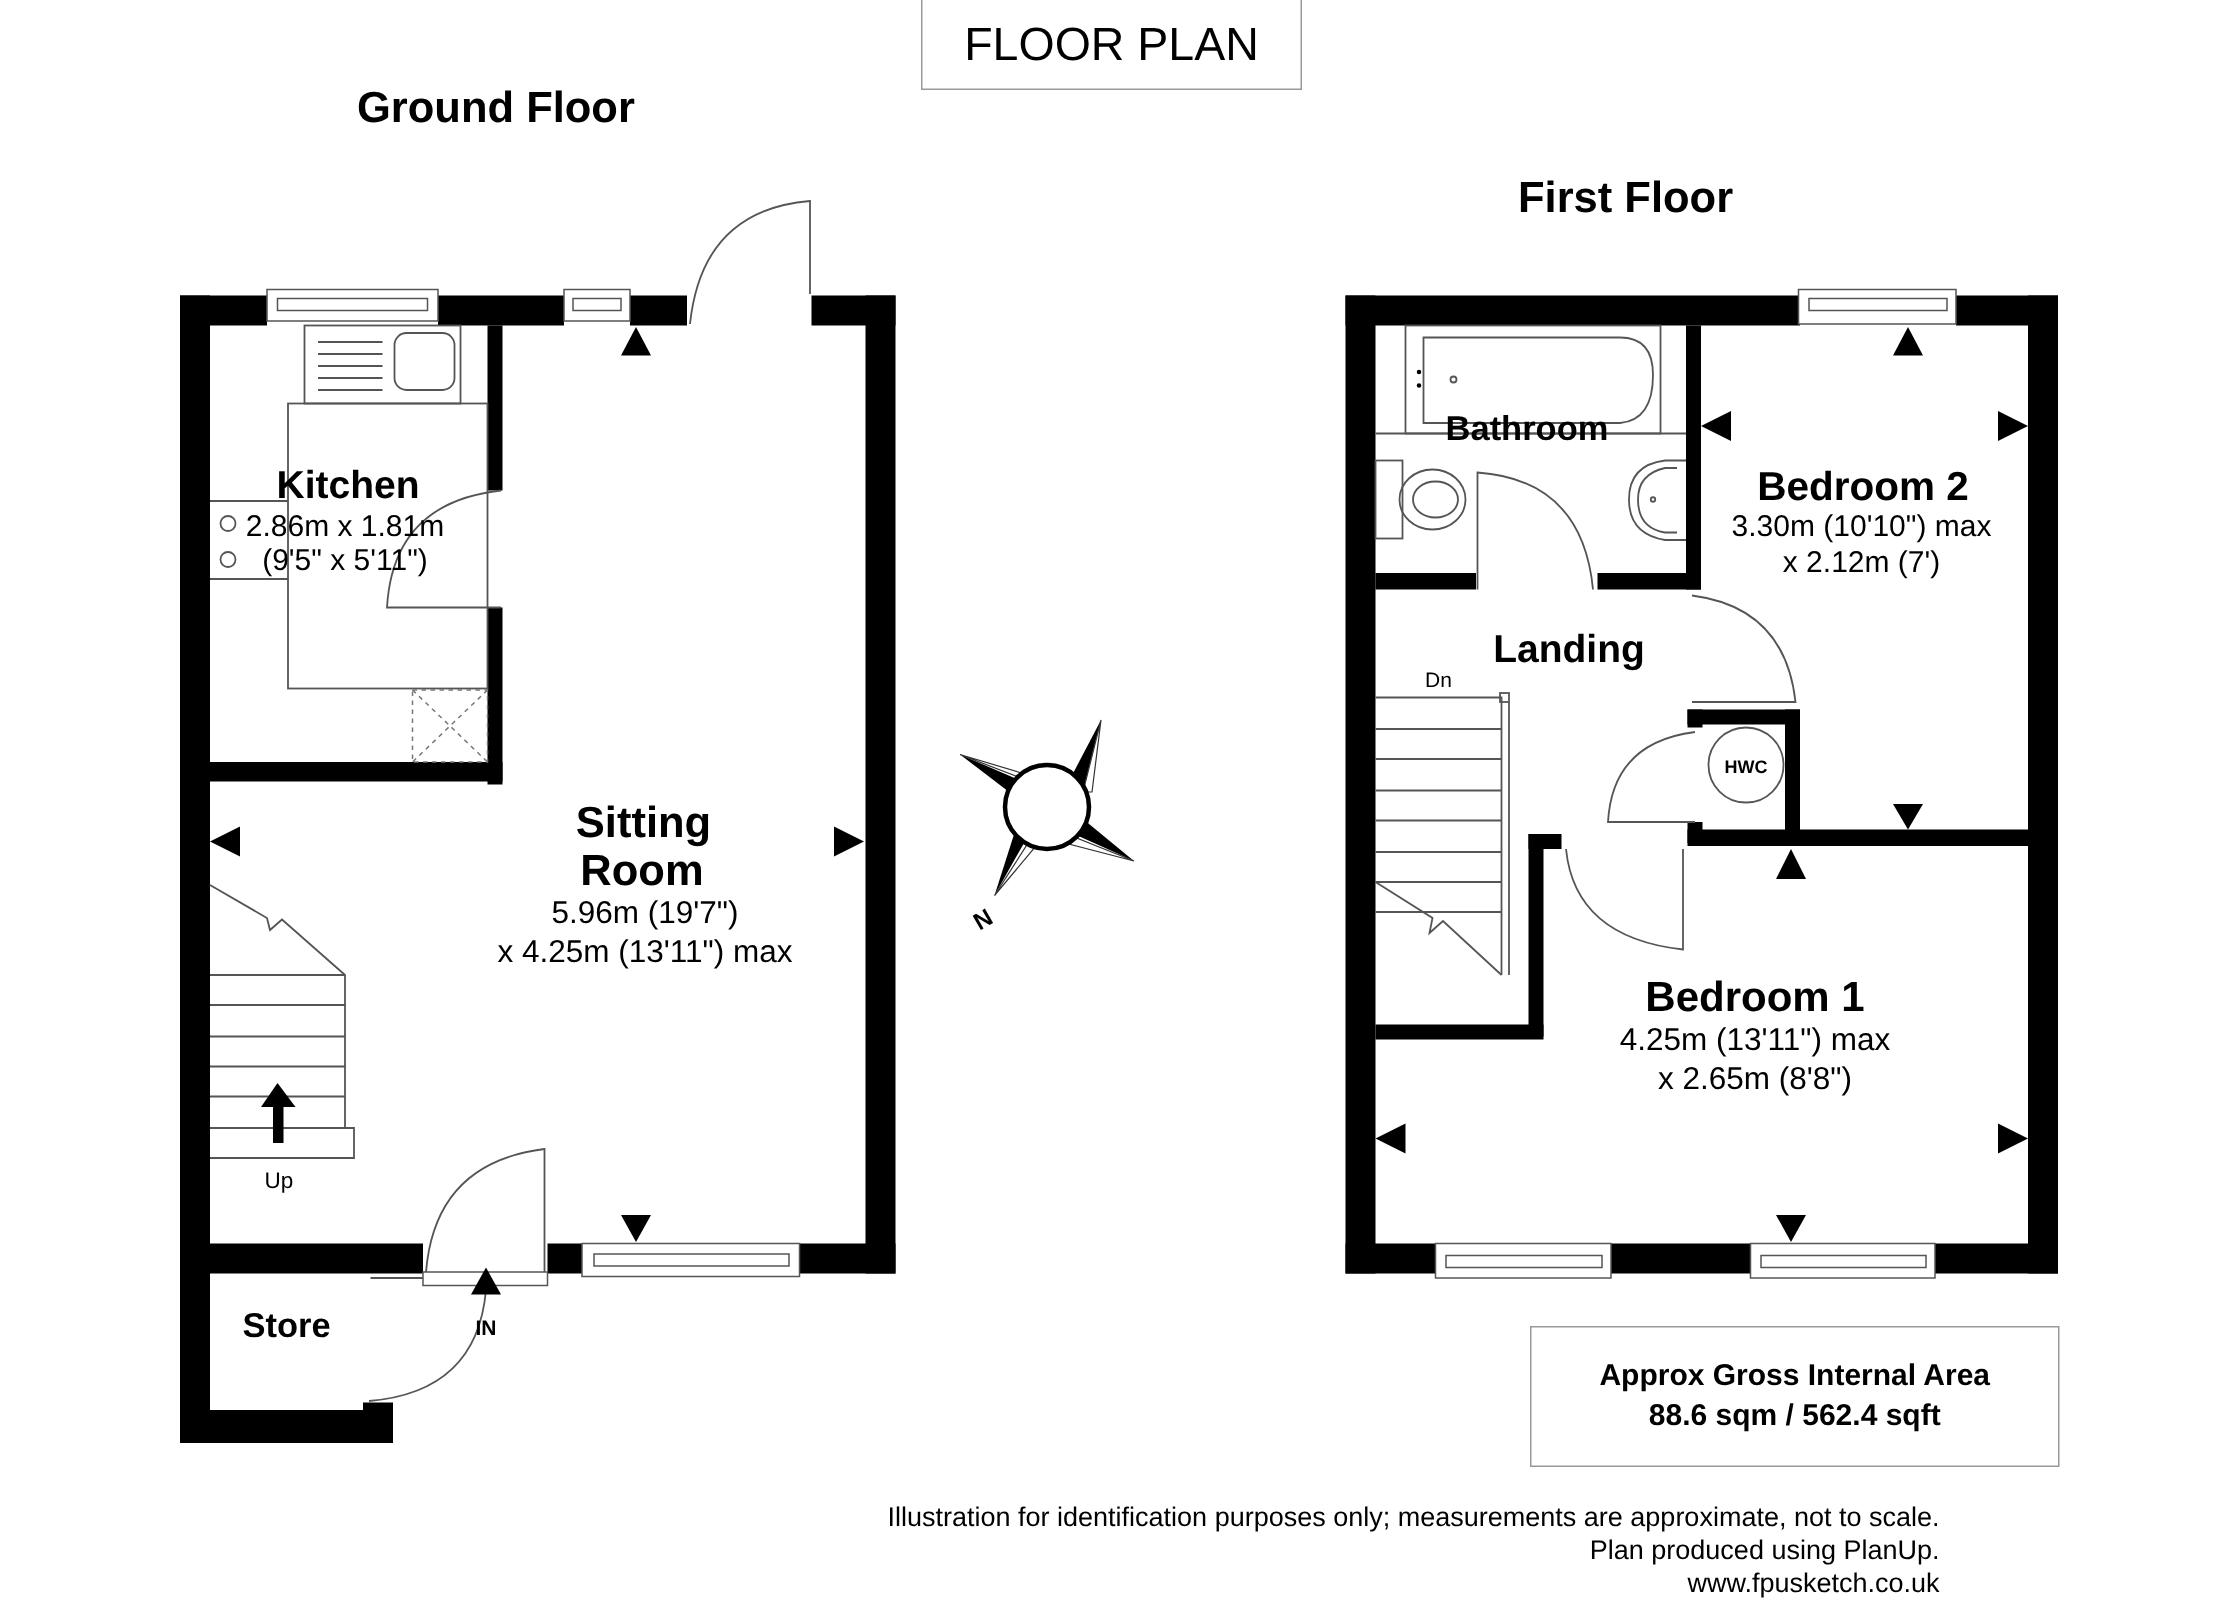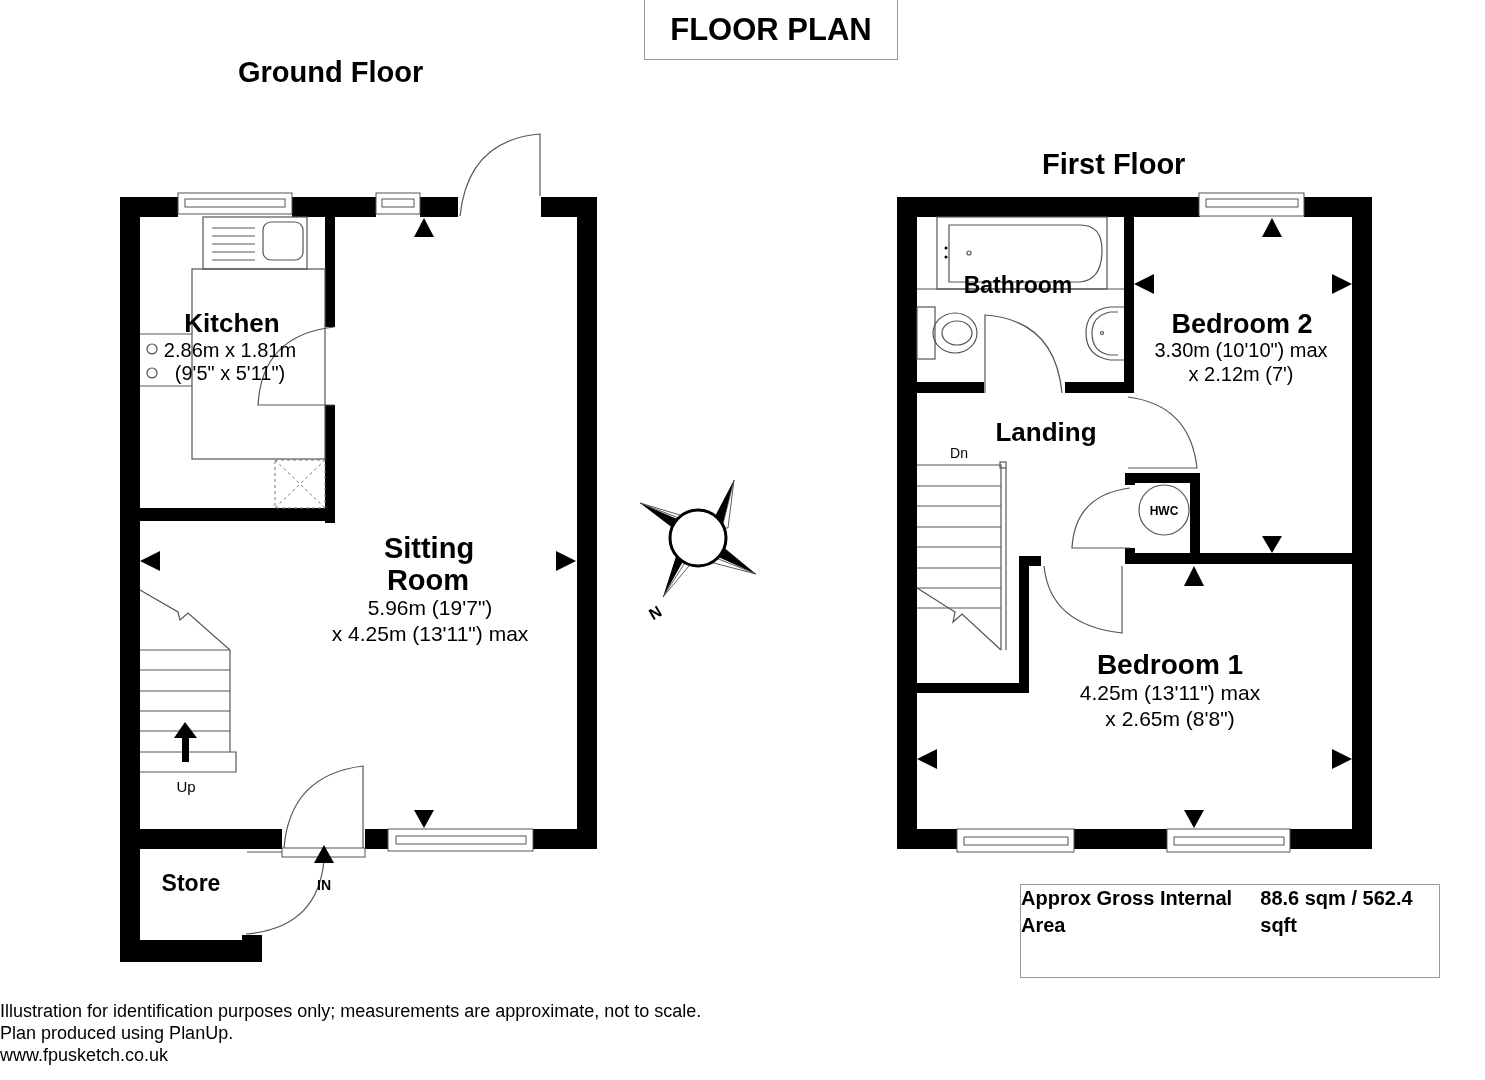--- a/index.html
+++ b/index.html
@@ -3,31 +3,31 @@
 <meta charset="utf-8">
 <style>
   html, body { margin:0; padding:0; background:#ffffff; }
   body { width:1485px; height:1080px; position:relative; overflow:hidden; font-family:"Liberation Sans", sans-serif; color:#000; }
   svg { position:absolute; left:0; top:0; }
   .wall { fill:#000; }
   .thin { fill:none; stroke:#555; stroke-width:1.2; }
   .win { fill:#fff; stroke:#555; stroke-width:1; }
   .lbl-b { font-family:"Liberation Sans", sans-serif; font-weight:bold; fill:#000; }
   .lbl { font-family:"Liberation Sans", sans-serif; fill:#000; }
-  .title-box { position:absolute; left:614px; top:0px; width:254px; height:60px; border:1px solid #999; border-top:none; box-sizing:border-box; display:flex; align-items:center; justify-content:center; font-weight:bold; font-size:31px;margin-left:30px; }
-  .area-box { position:absolute; left:1020px; top:884px; width:420px; height:94px; border:1px solid #999; box-sizing:border-box; display:flex; flex-direction:row; justify-content:center; font-weight:bold; font-size:20px; line-height:27px; }
-  .footer { position:absolute; left:0; width:1277px; text-align:left; font-size:18px; line-height:22px; top:1000px; }
+  .title-box { position:absolute; left:614px; top:0px; width:254px; height:60px; border:1px solid #999; border-top:none; box-sizing:border-box; display:flex; align-items:center; justify-content:center; font-weight:normal; font-size:31px; }
+  .area-box { position:absolute; left:1020px; top:884px; width:353px; height:94px; border:1px solid #999; box-sizing:border-box; display:flex; flex-direction:column; align-items:center; justify-content:center; font-weight:bold; font-size:20px; line-height:27px; }
+  .footer { position:absolute; left:0; width:1277px; text-align:right; font-size:18px; line-height:22px; top:1000px;padding-left:16px; }
   .floor-title { position:absolute; font-weight:bold; font-size:29px; }
 </style>
 </head>
 <body>
 
 <div class="title-box">FLOOR PLAN</div>
 <div class="floor-title" style="left:238px; top:56px;">Ground Floor</div>
-<div class="floor-title" style="left:1042px; top:116px;margin-top:32px;">First Floor</div>
+<div class="floor-title" style="left:1012px; top:116px;">First Floor</div>
 
 <svg width="1485" height="1080" viewBox="0 0 1485 1080">
 
   <g>
 
     <rect class="wall" x="120" y="197" width="20" height="765"></rect>
     <rect class="wall" x="120" y="197" width="58" height="20"></rect>
     <rect class="wall" x="292" y="197" width="84" height="20"></rect>
     <rect class="wall" x="420" y="197" width="38" height="20"></rect>
     <rect class="wall" x="541" y="197" width="56" height="20"></rect>

